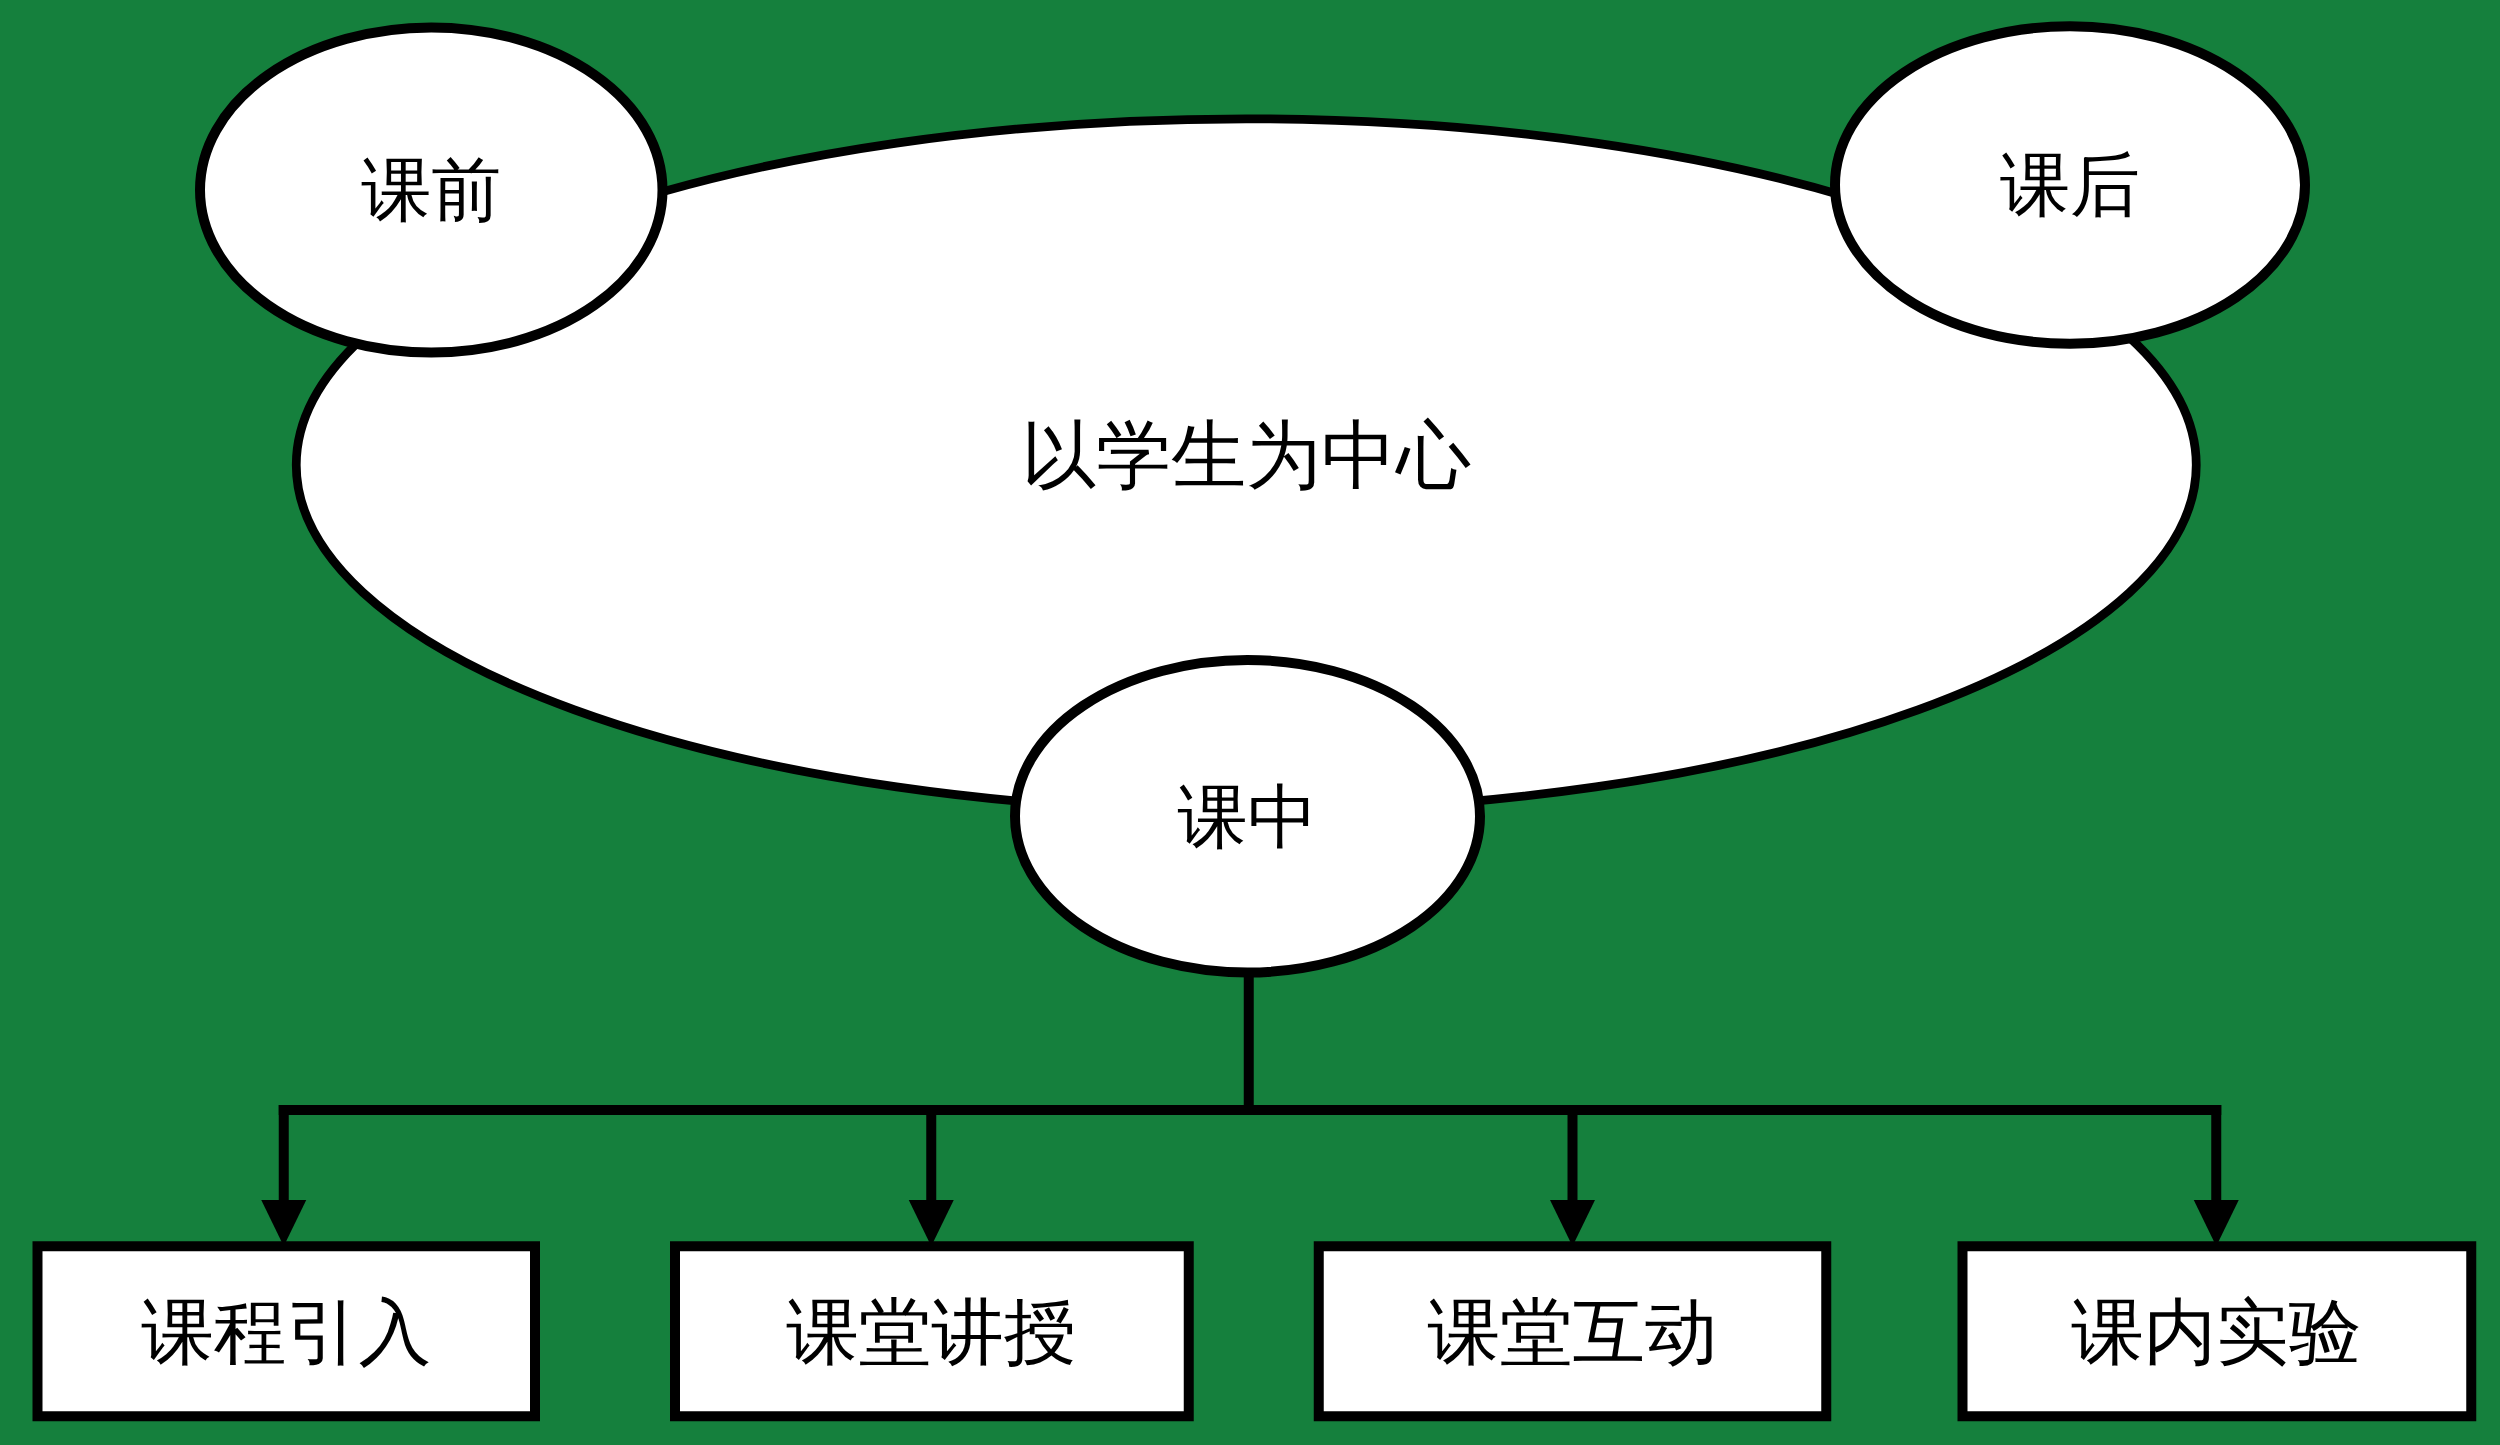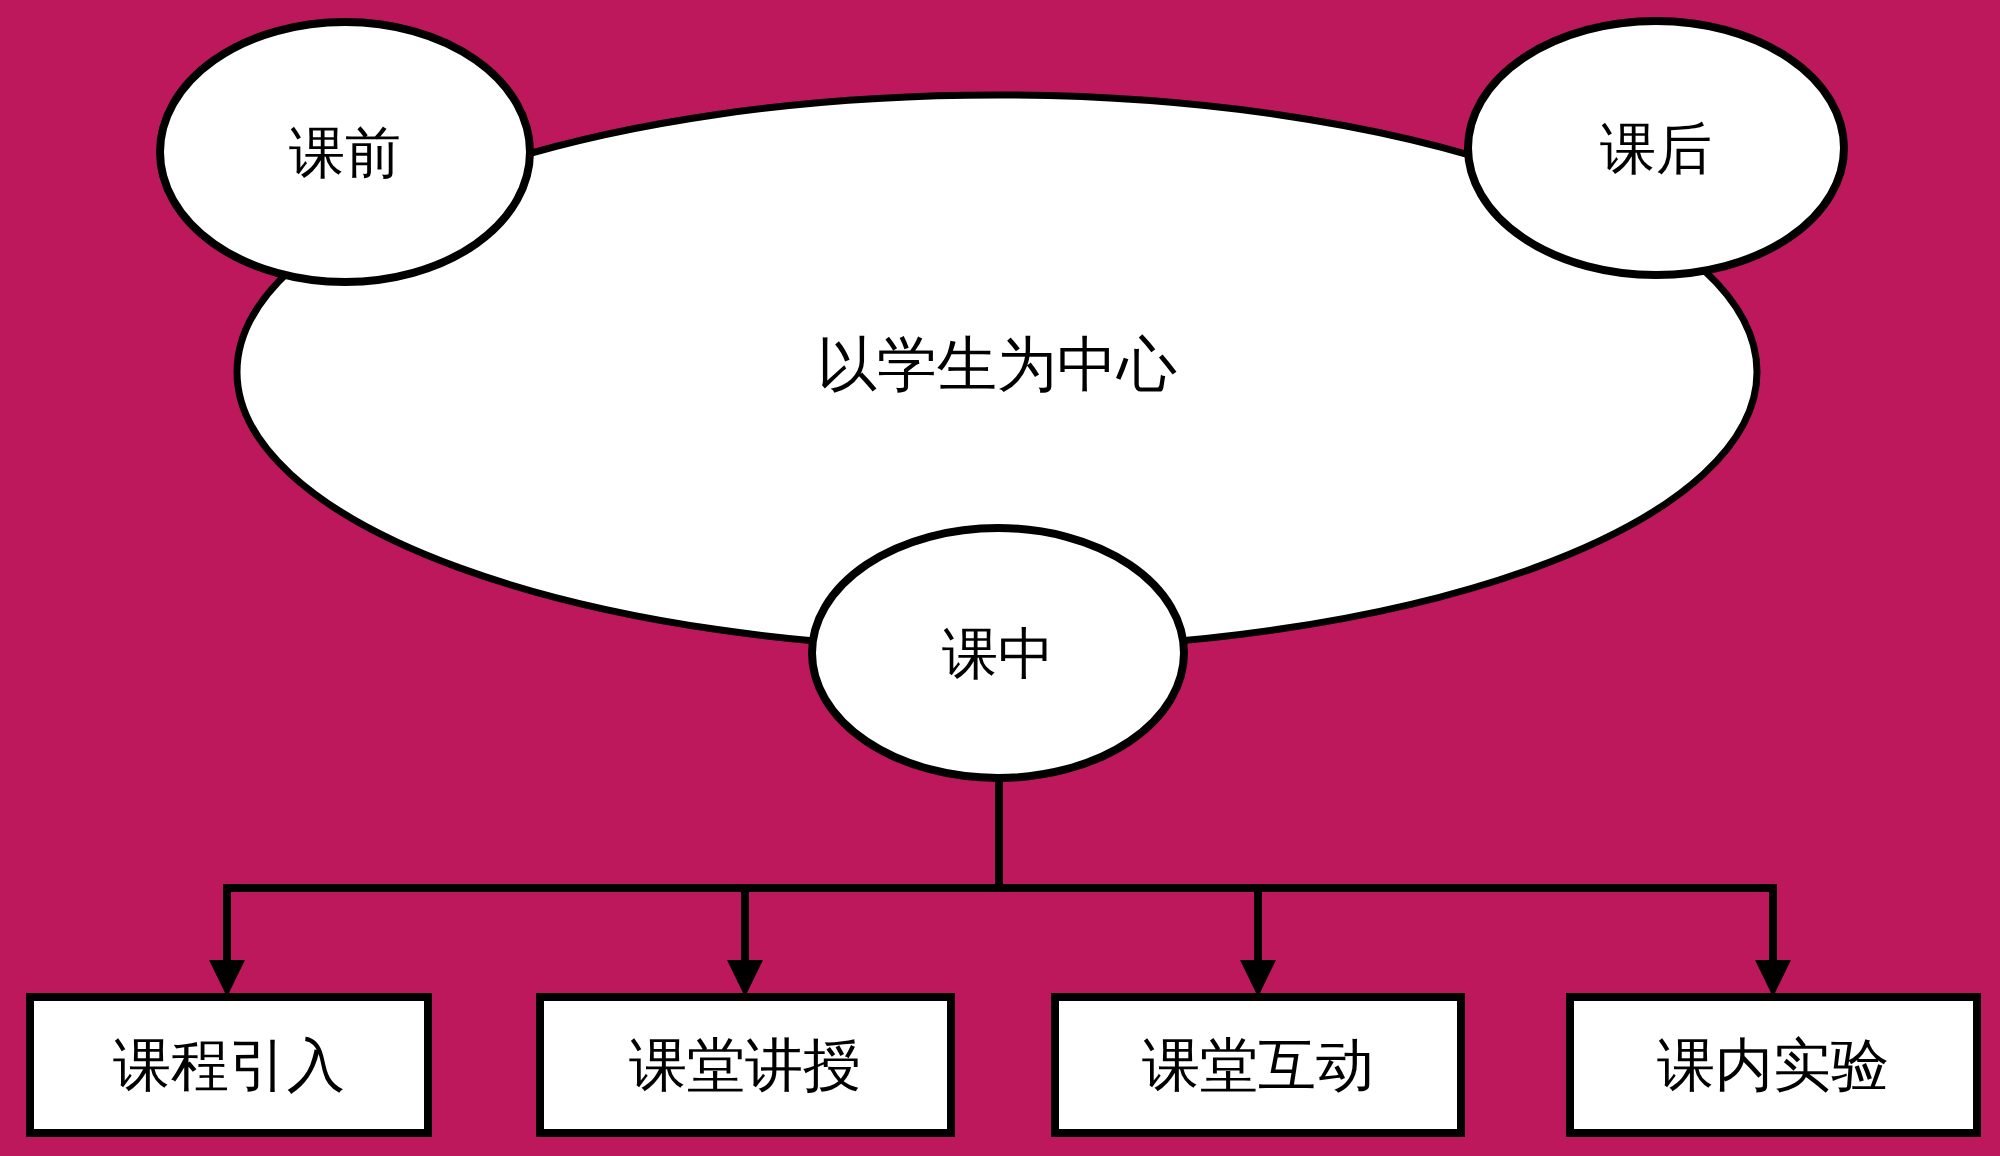--- a/index.html
+++ b/index.html
@@ -6,21 +6,21 @@
     margin: 0;
     padding: 0;
     background: #ffffff;
     width: 2000px;
     height: 1156px;
     overflow: hidden;
   }
   .canvas-wrap {
     width: 2000px;
     height: 1156px;
-    background: #be185d;
+    background: #15803d;
   }
   svg { display: block; }
   .shape {
     fill: #ffffff;
     stroke: #000000;
   }
   .big-ellipse { stroke-width: 7px; }
   .node-ellipse { stroke-width: 8px; }
   .node-box { stroke-width: 8px; }
   .connector {

